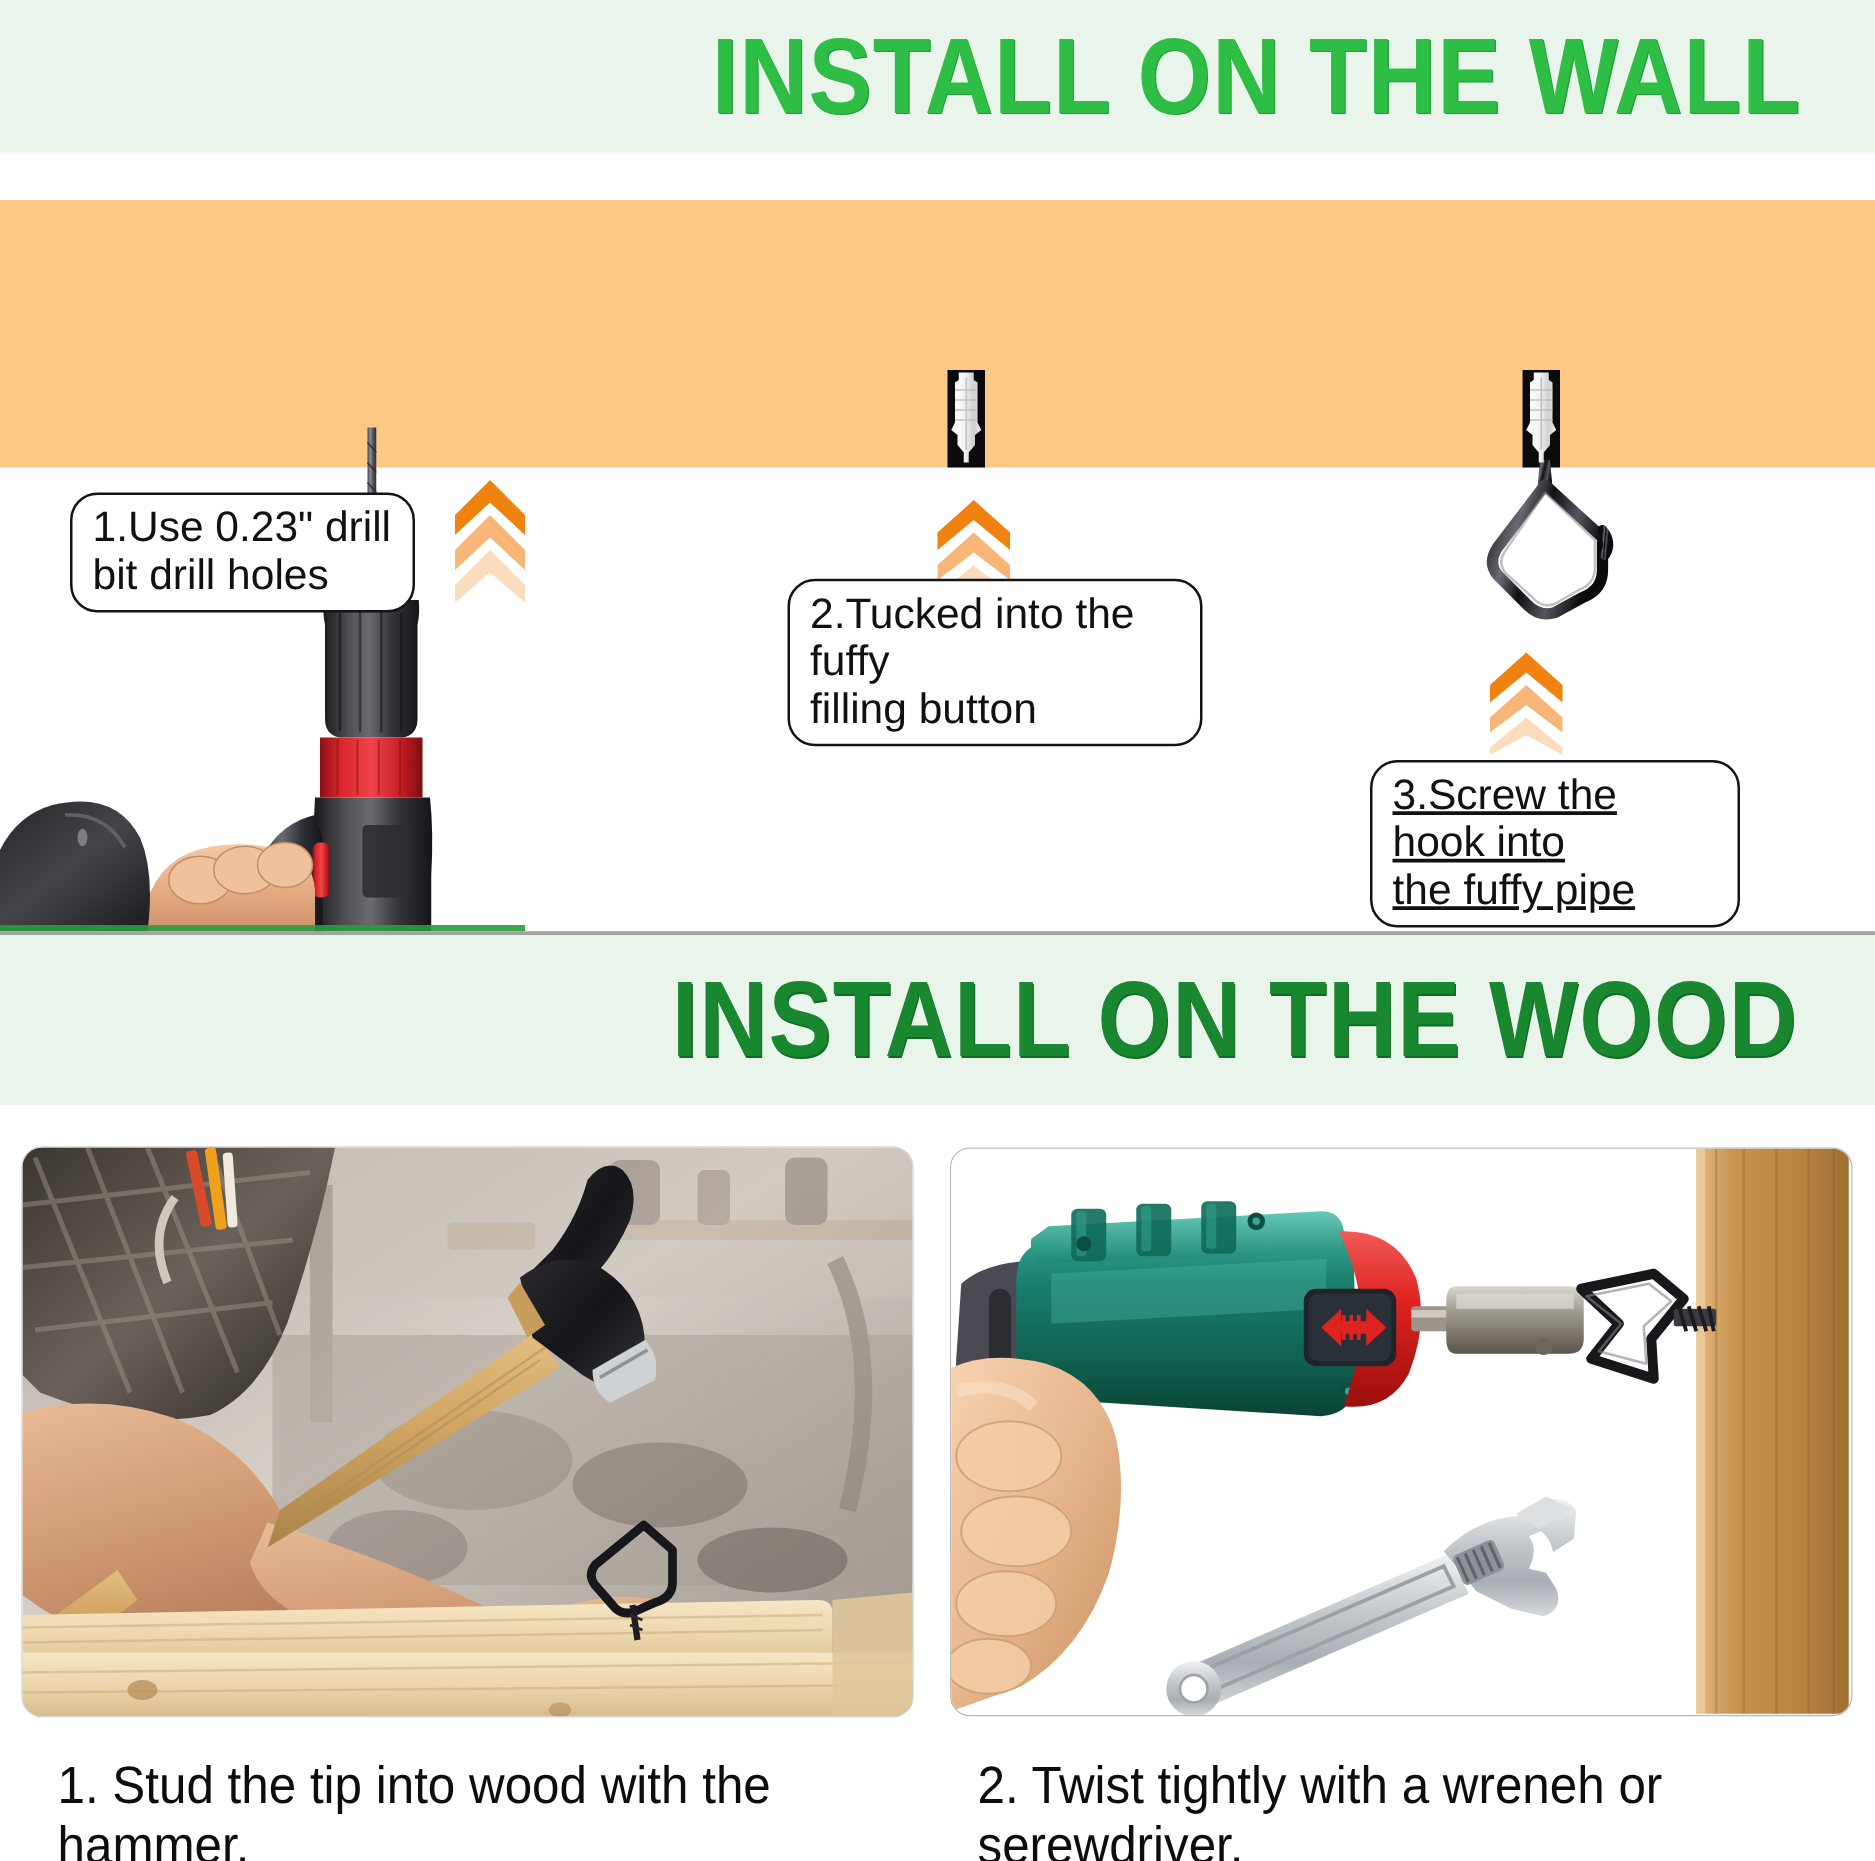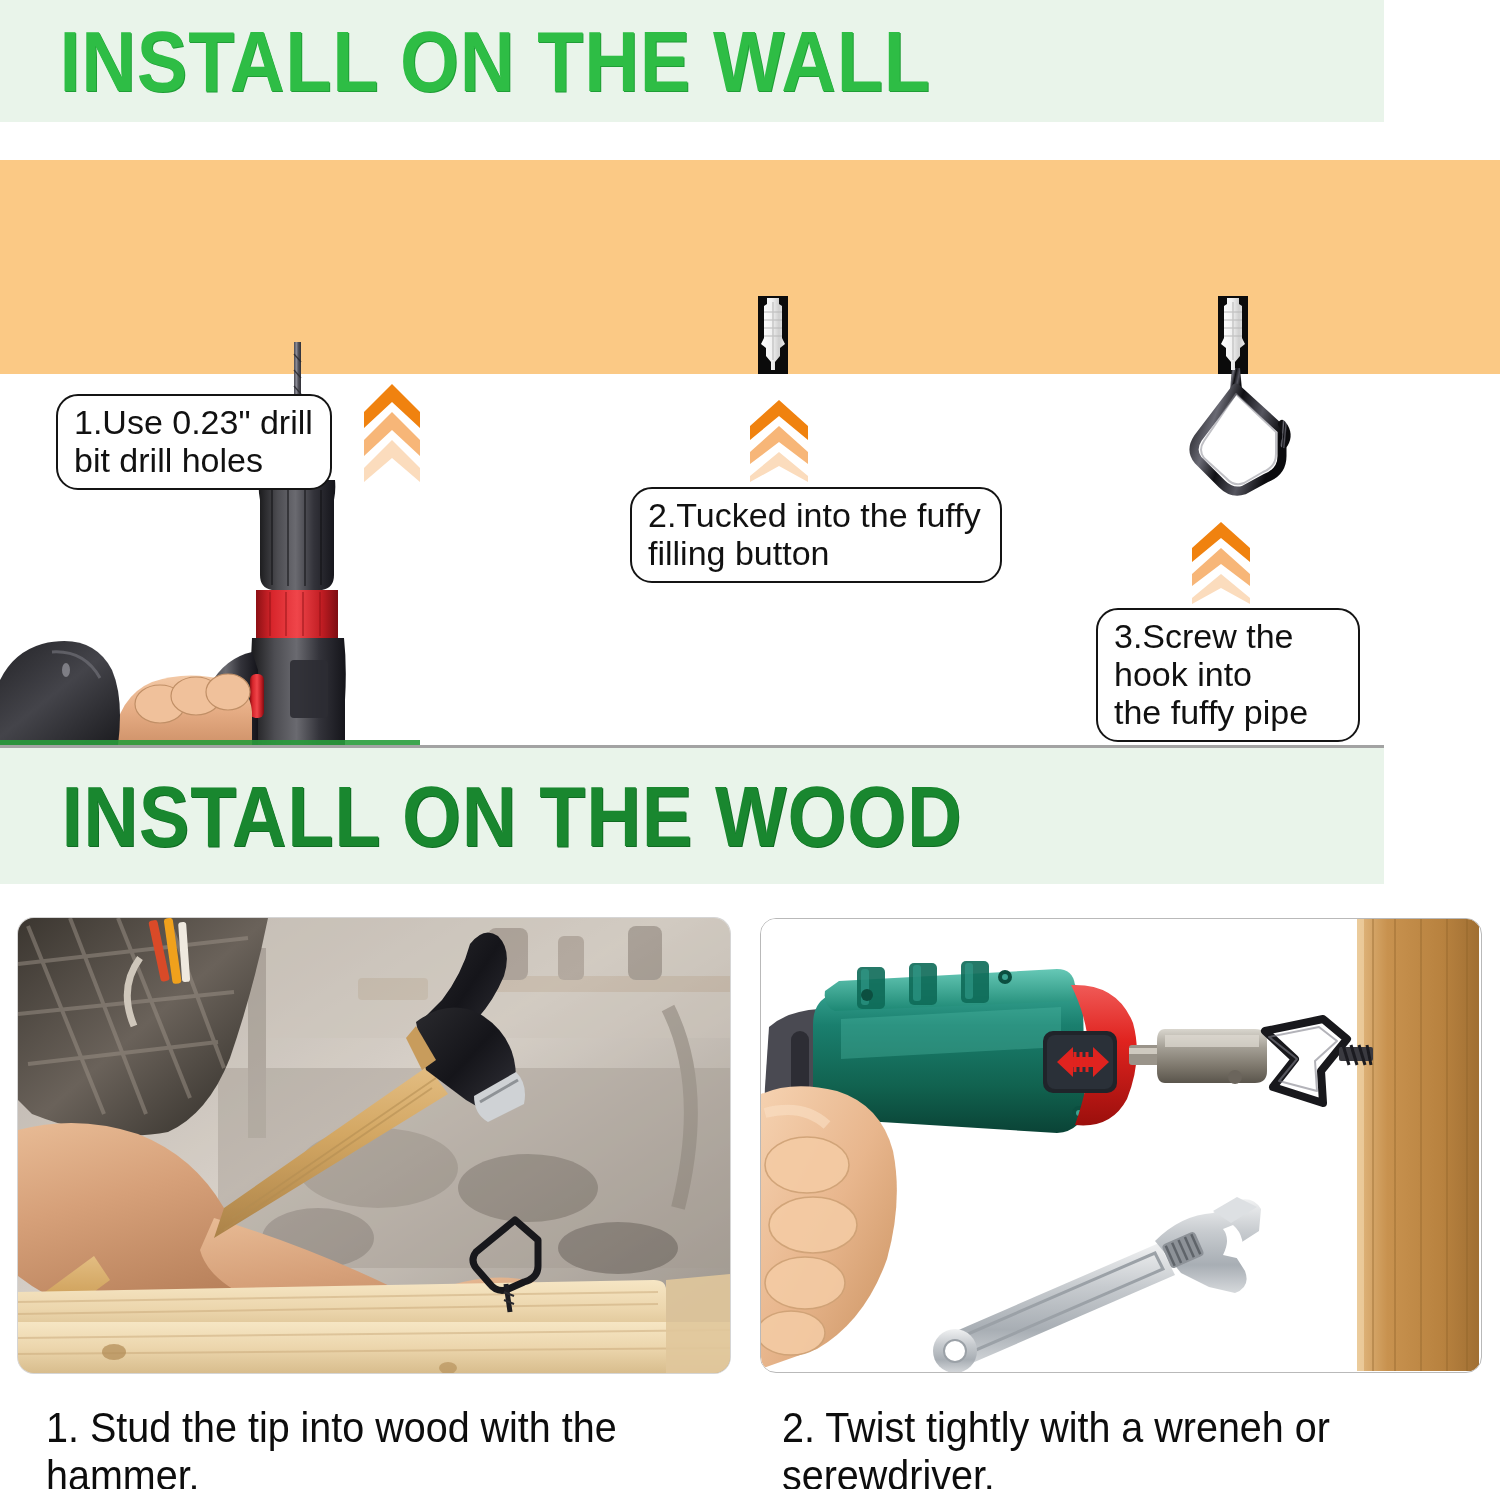--- a/index.html
+++ b/index.html
@@ -7,23 +7,23 @@
   html, body {
     width: 1500px; height: 1489px;
     background: #ffffff;
     font-family: "Liberation Sans", sans-serif;
     overflow: hidden;
   }
   #page { position: relative; width: 1500px; height: 1489px; background:#fff; }
 
   
   .band {
-    position: absolute; left: 0; width: 1384px;
+    position: absolute; left: 0; width: 1500px;
     background: #e9f4ea;
-    display: flex; align-items: center; justify-content: flex-start;
+    display: flex; align-items: center; justify-content: flex-end;
   }
   #band-wall { top: 0; height: 122px; }
   #band-wood { top: 745px; height: 139px; border-top: 3px solid #a3a3a3; }
   .band-title {
     font-family: "Liberation Sans Narrow", "Liberation Sans", sans-serif;
     font-weight: bold;
     letter-spacing: 1px;
     white-space: nowrap;
     transform: scaleX(0.88);
   }
@@ -52,22 +52,22 @@
     border-radius: 22px;
     padding: 7px 16px 9px 16px;
     color: #111;
     font-size: 34px;
     line-height: 38px;
     font-family: "Liberation Sans", sans-serif;
     white-space: pre-line;
     z-index: 40;
   }
   #callout-1 { left: 56px; top: 394px; width: 276px; }
-  #callout-2 { left: 630px; top: 487px; width: 372px; }
-  #callout-3 { left: 1096px; top: 608px; width: 264px; }
+  #callout-2 { left: 630px; top: 463px; width: 332px; }
+  #callout-3 { left: 1096px; top: 608px; width: 296px; text-decoration: underline; }
 
   
   .chev-stack { position: absolute; z-index: 35; }
 
   #chev-1 { left: 362px; top: 382px; width: 60px; height: 100px; }
   #chev-2 { left: 748px; top: 398px; width: 62px; height: 84px; }
   #chev-3 { left: 1190px; top: 520px; width: 62px; height: 84px; }
 
   
   .hole {

